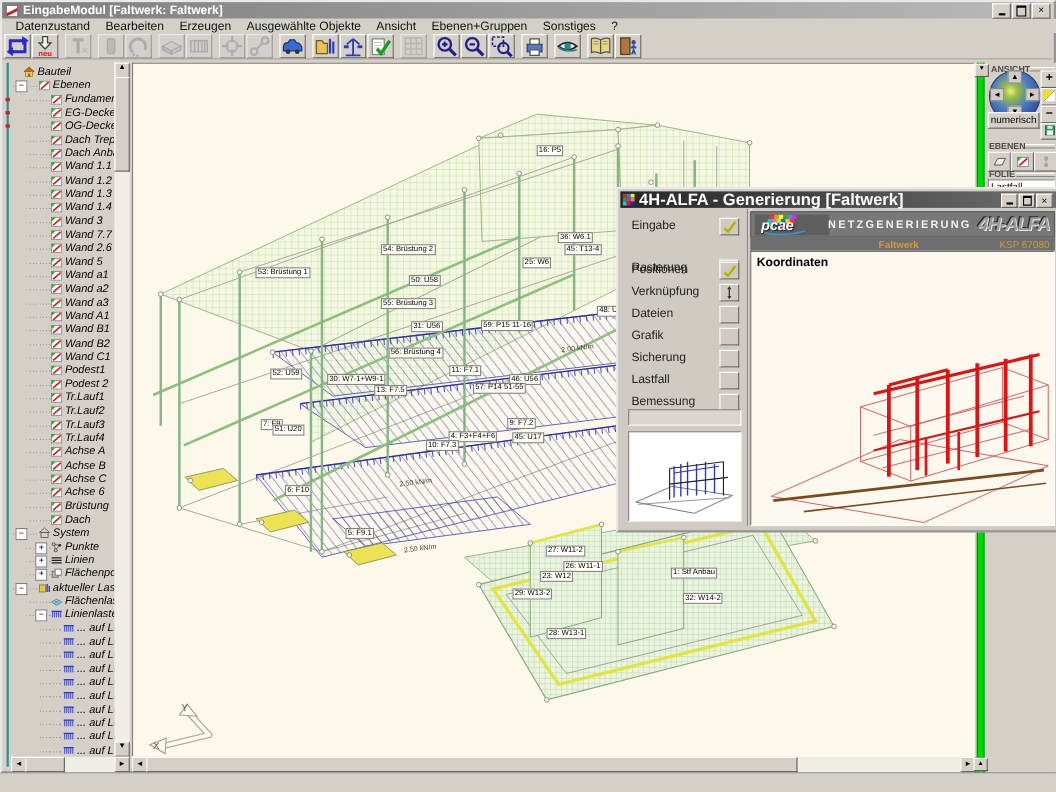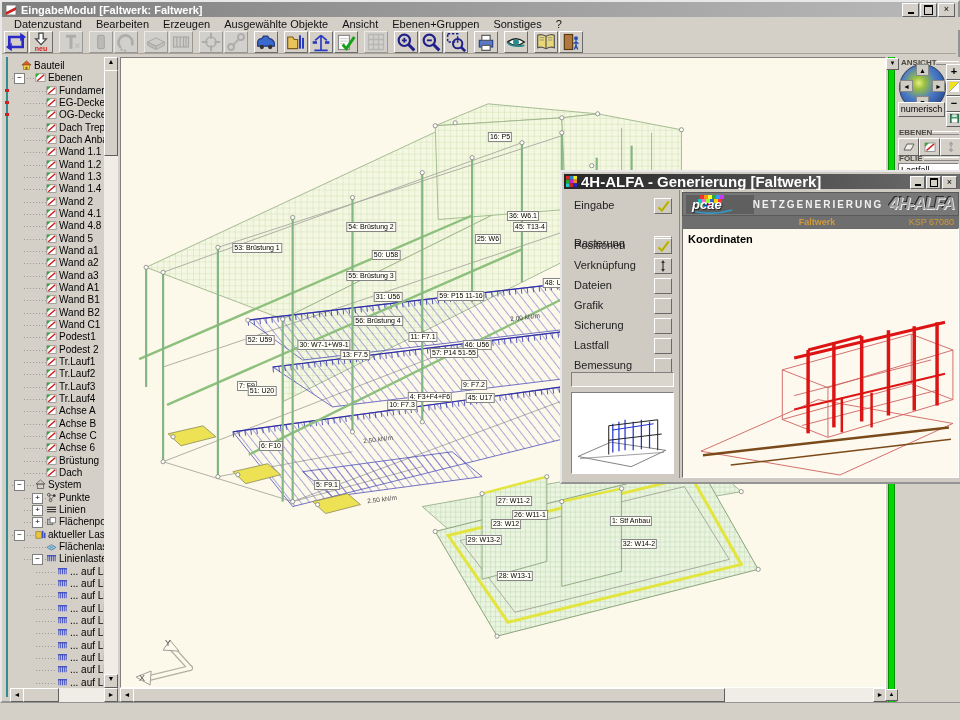--- a/index.html
+++ b/index.html
@@ -37,21 +37,21 @@
 
   
   #lstrip{left:2px;top:53px;width:6px;height:646px;background:#d4d0c8;}
   #lstrip .teal{position:absolute;left:2px;top:2px;width:2px;height:640px;background:#2f8f8f;}
   #lstrip .red{position:absolute;left:1px;width:4px;height:3px;background:#cc2222;}
 
   
   #tree{left:8px;top:55px;width:94px;height:631px;background:#d4d0c8;overflow:hidden;}
   .trow{position:absolute;height:12px;white-space:nowrap;font-size:10px;color:#000;}
   .trow .tico{position:absolute;top:0;width:11px;height:11px;}
-  .trow .tlabel{position:absolute;top:0;line-height:12px;}
+  .trow .tlabel{position:absolute;top:0;line-height:12px;font-style:italic;}
   .texp{position:absolute;width:9px;height:9px;top:1px;background:#fff;
         border:1px solid #808080;font-size:8px;line-height:7px;text-align:center;color:#000;}
   .dotstub{position:absolute;top:6px;height:1px;
      background-image:repeating-linear-gradient(90deg,#9a9a9a 0 1px,transparent 1px 3px);}
 
   
   .sb{background:#efede6;}
   .sbtn{position:absolute;background:#d4d0c8;font-size:7px;text-align:center;color:#000;
         border:1px solid;border-color:#fff #5f5f5f #5f5f5f #fff;}
   .sthumb{position:absolute;background:#d4d0c8;
@@ -459,43 +459,43 @@
         </div>
         <div class="trow" style="top: 138.63px; left: 0px; width: 94px;">
           <span class="dotstub" style="left: 14px; width: 22px;"></span>
           <span class="tico" style="left: 36px;">
             <svg viewBox="0 0 12 12" style="width:100%;height:100%;display:block;">
               <rect x="1" y="2" width="10" height="8.5" fill="#fff" stroke="#777" stroke-width="0.7"></rect>
               <polygon points="1,2 5,2 1,6" fill="#2ab02a"></polygon>
               <path d="M2.5,9.5 L10,3" stroke="#cc1a1a" stroke-width="1.6"></path>
             </svg>
           </span>
-          <span class="tlabel" style="left: 49px;">Wand 2</span>
+          <span class="tlabel" style="left: 49px;">Wand 3</span>
         </div>
         <div class="trow" style="top: 150.96px; left: 0px; width: 94px;">
           <span class="dotstub" style="left: 14px; width: 22px;"></span>
           <span class="tico" style="left: 36px;">
             <svg viewBox="0 0 12 12" style="width:100%;height:100%;display:block;">
               <rect x="1" y="2" width="10" height="8.5" fill="#fff" stroke="#777" stroke-width="0.7"></rect>
               <polygon points="1,2 5,2 1,6" fill="#2ab02a"></polygon>
               <path d="M2.5,9.5 L10,3" stroke="#cc1a1a" stroke-width="1.6"></path>
             </svg>
           </span>
-          <span class="tlabel" style="left: 49px;">Wand 4.1</span>
+          <span class="tlabel" style="left: 49px;">Wand 7.7</span>
         </div>
         <div class="trow" style="top: 163.29px; left: 0px; width: 94px;">
           <span class="dotstub" style="left: 14px; width: 22px;"></span>
           <span class="tico" style="left: 36px;">
             <svg viewBox="0 0 12 12" style="width:100%;height:100%;display:block;">
               <rect x="1" y="2" width="10" height="8.5" fill="#fff" stroke="#777" stroke-width="0.7"></rect>
               <polygon points="1,2 5,2 1,6" fill="#2ab02a"></polygon>
               <path d="M2.5,9.5 L10,3" stroke="#cc1a1a" stroke-width="1.6"></path>
             </svg>
           </span>
-          <span class="tlabel" style="left: 49px;">Wand 4.8</span>
+          <span class="tlabel" style="left: 49px;">Wand 2.6</span>
         </div>
         <div class="trow" style="top: 175.62px; left: 0px; width: 94px;">
           <span class="dotstub" style="left: 14px; width: 22px;"></span>
           <span class="tico" style="left: 36px;">
             <svg viewBox="0 0 12 12" style="width:100%;height:100%;display:block;">
               <rect x="1" y="2" width="10" height="8.5" fill="#fff" stroke="#777" stroke-width="0.7"></rect>
               <polygon points="1,2 5,2 1,6" fill="#2ab02a"></polygon>
               <path d="M2.5,9.5 L10,3" stroke="#cc1a1a" stroke-width="1.6"></path>
             </svg>
           </span>

